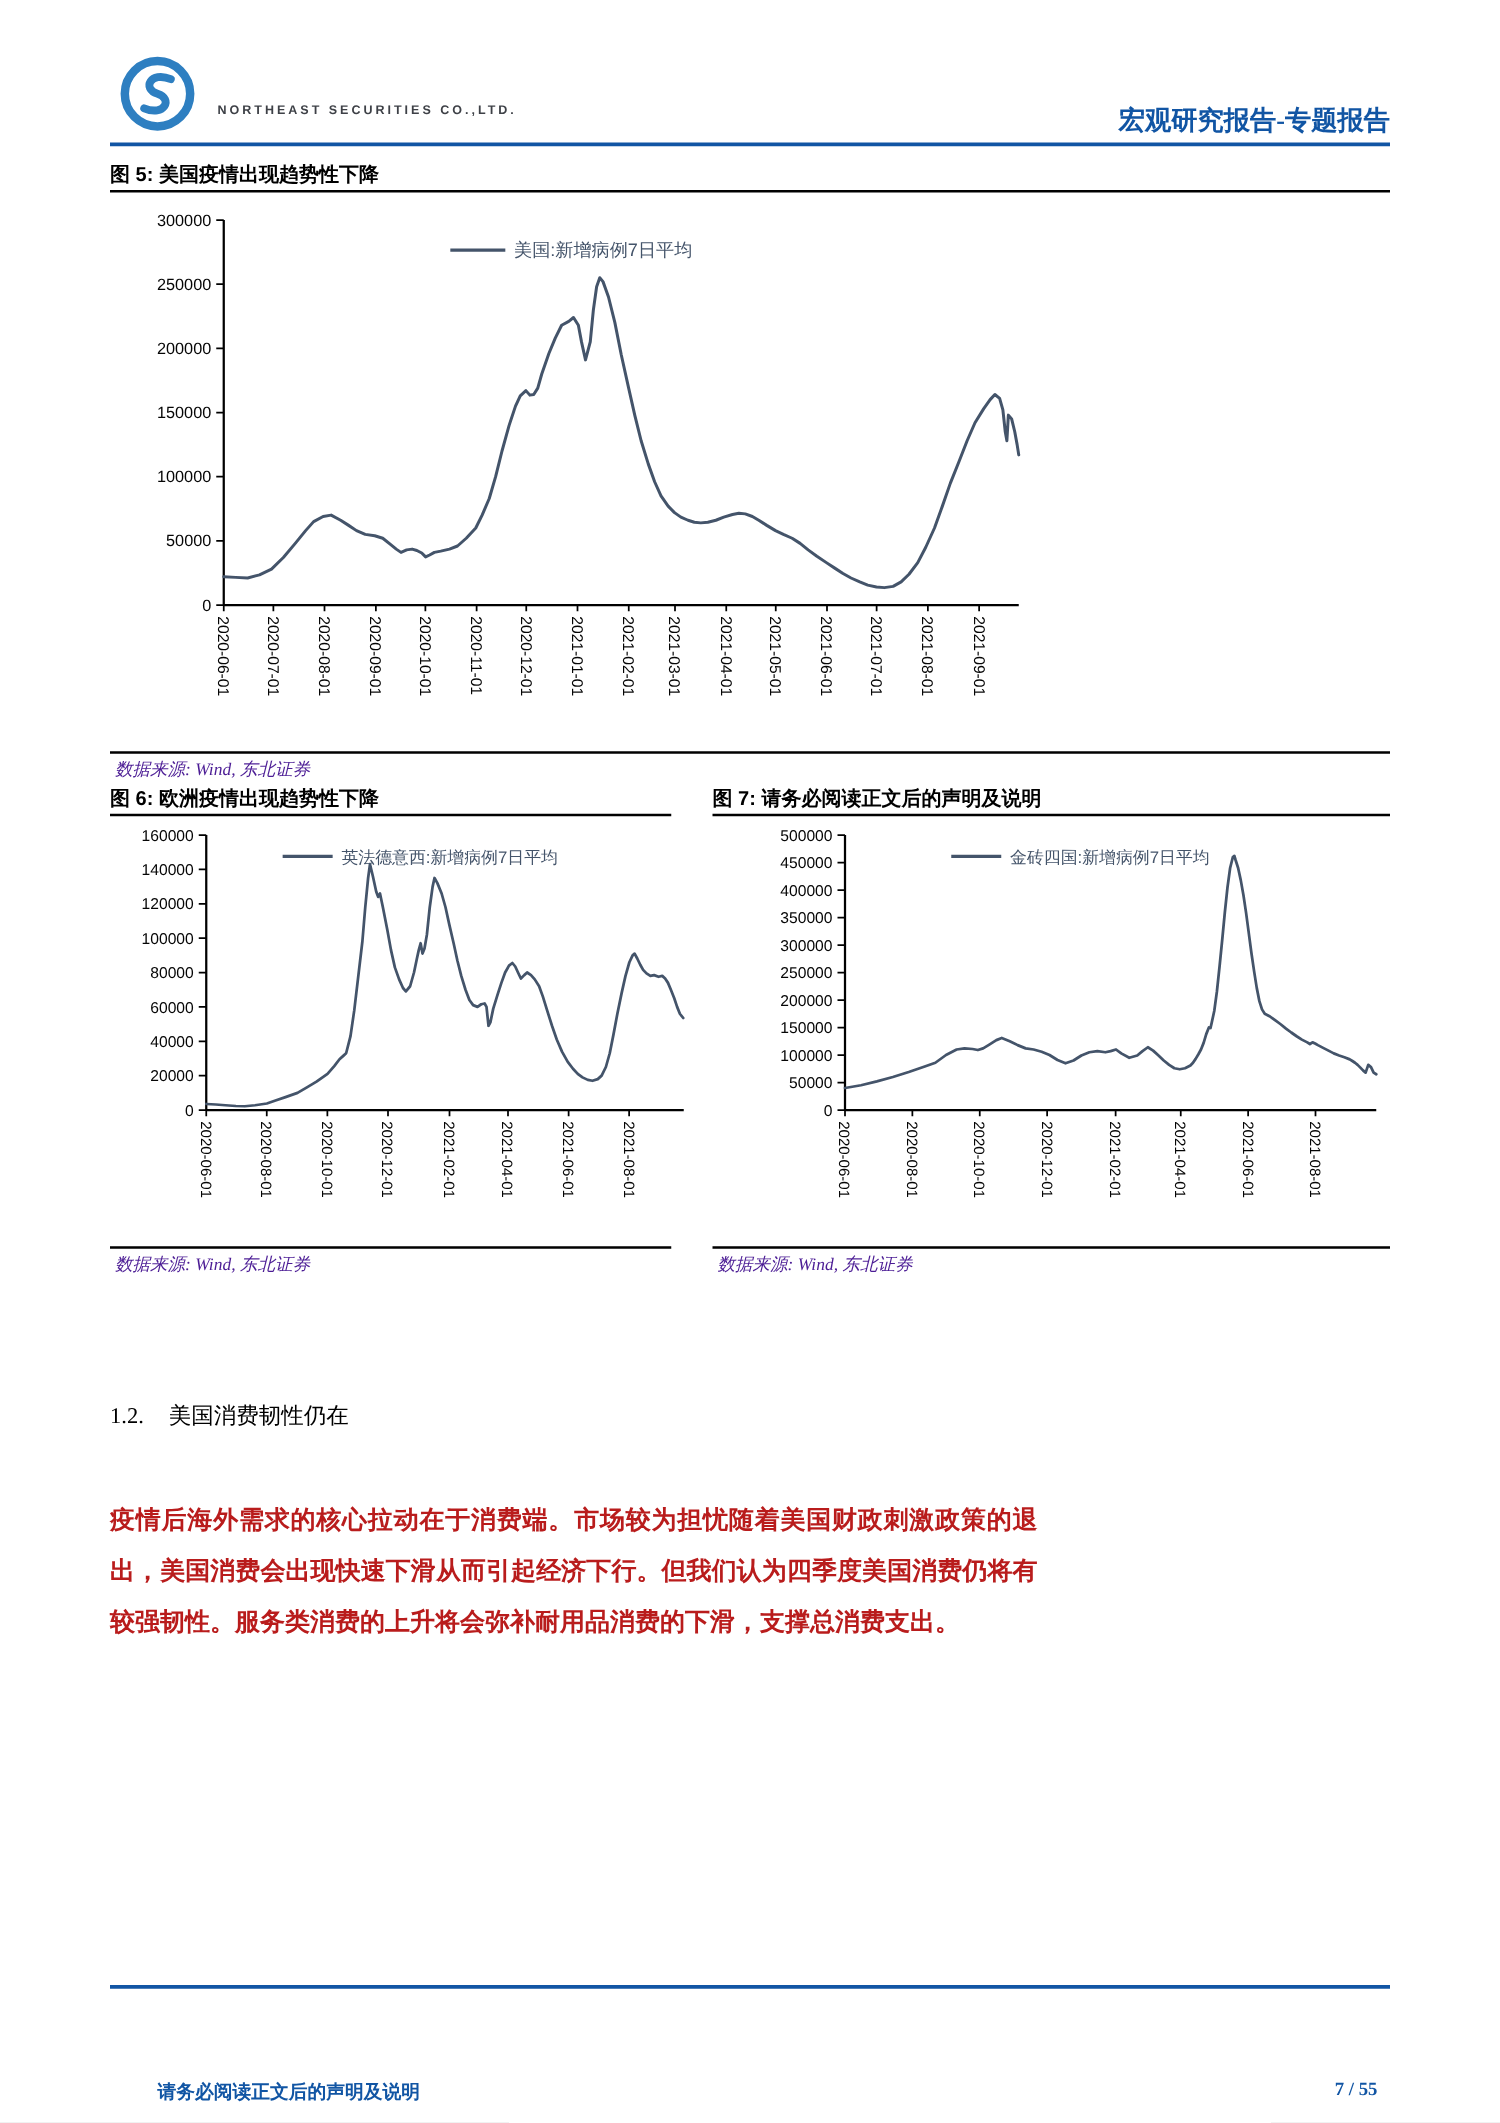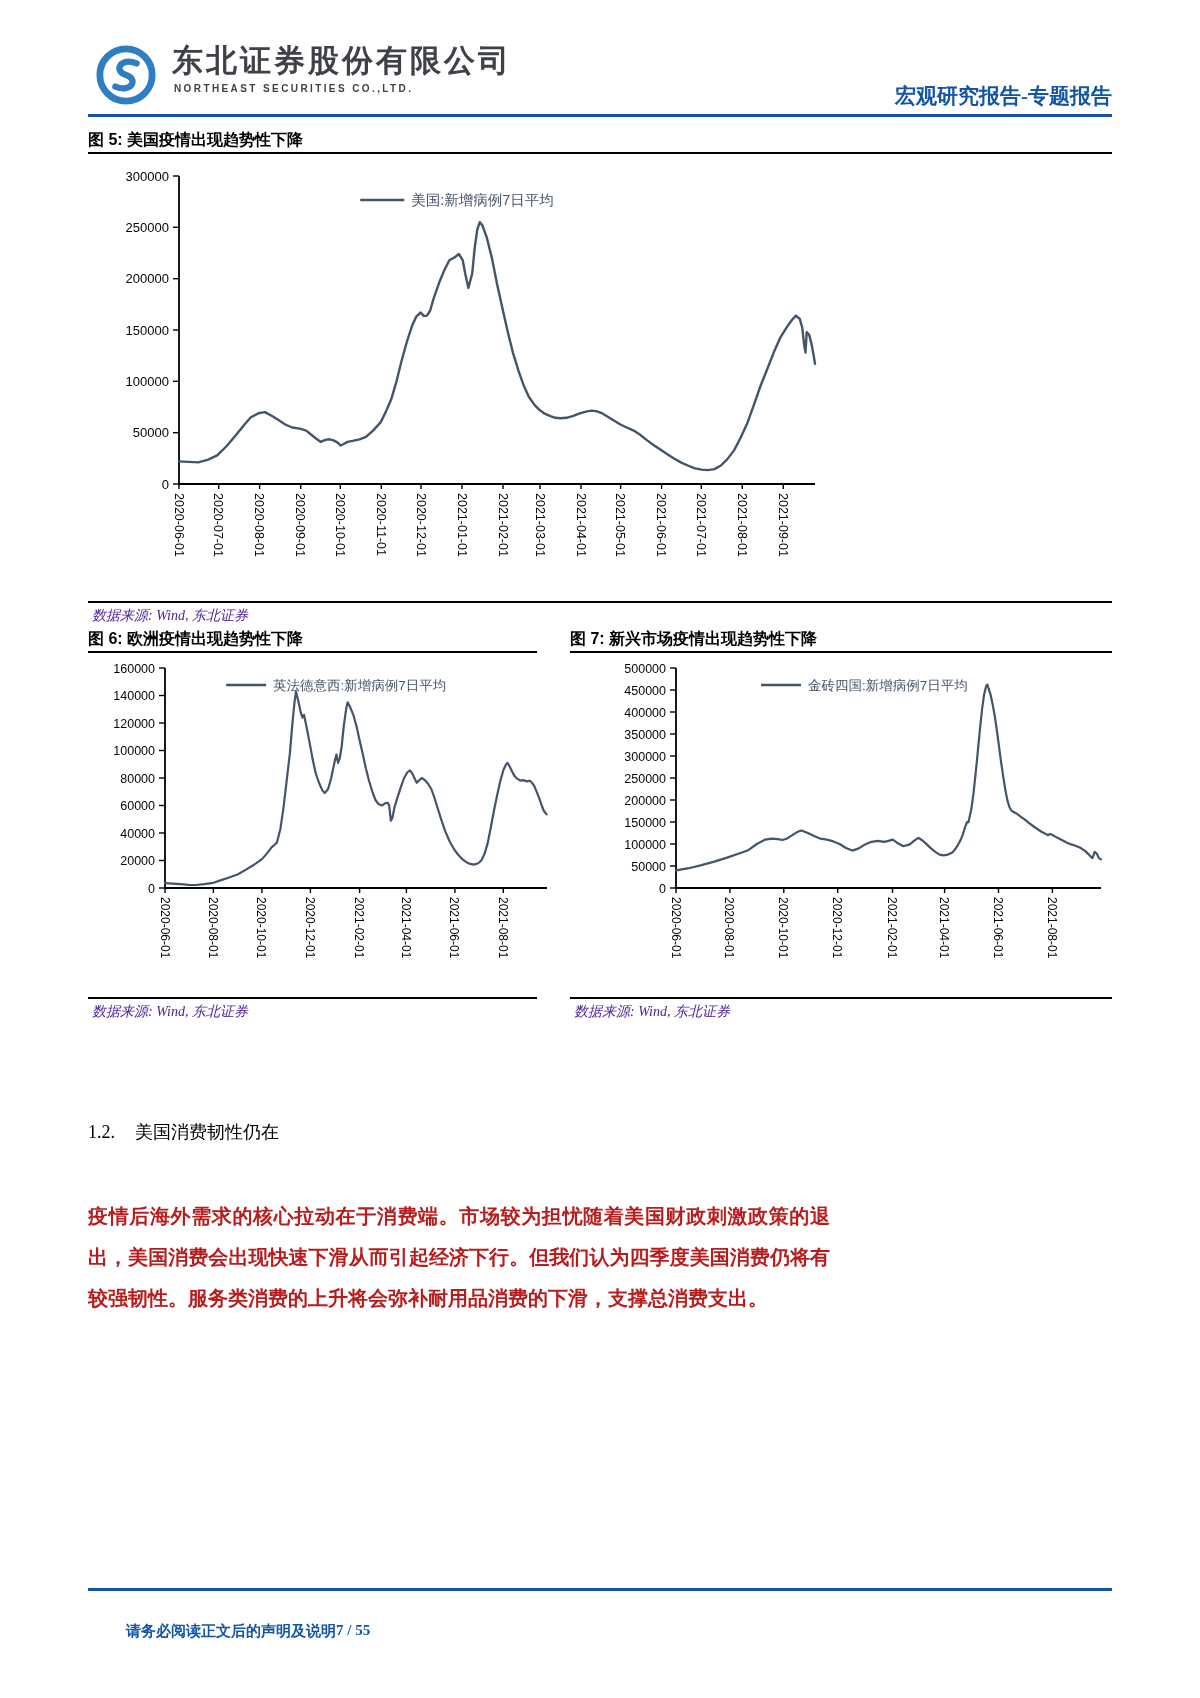--- a/index.html
+++ b/index.html
@@ -21,38 +21,37 @@
   .source{font-style:italic;font-size:14px;color:#4c1d95;white-space:nowrap;}
   .chart-box{background:#fff;}
   
   .section-heading{left:88px;top:1120px;font-size:18px;color:#000;white-space:nowrap;}
   .section-heading .lbl{display:inline-block;margin-right:20px;}
   .para{left:88px;width:742px;text-align:justify;color:#b91c1c;}
   .para-bold{top:1176px;font-size:20px;font-weight:700;line-height:41px;}
   .para-body{top:1298px;font-size:19.5px;line-height:40px;}
   
   .footer-rule{left:88px;top:1588px;width:1024px;height:3px;background:var(--accent);}
-  .footer-row{left:88px;top:1622px;width:1024px;display:flex;
+  .footer-row{left:88px;top:1664px;width:1024px;display:flex;justify-content:space-between;
               font-weight:700;font-size:15px;color:var(--accent);}
   .footer-row .disclaimer{padding-left:38px;}
   .footer-row .page-num{padding-right:10px;font-family:"Liberation Serif",serif;}
   svg text{font-family:"Liberation Sans",sans-serif;}
 </style>
 </head>
 <body>
 
 <div class="page">
 
   <div class="abs logo-icon">
     <svg width="62" height="62" viewBox="0 0 64 64">
       <circle cx="32" cy="32" r="27" fill="none" stroke="#2e7fc1" stroke-width="7"></circle>
       <path d="M 43 20 C 26 13 19 28 32 32 C 45 36 38 51 21 44" fill="none" stroke="#2e7fc1" stroke-width="6.5" stroke-linecap="round"></path>
     </svg>
   </div>
-  <div class="abs company-cn">东北证券股份有限公司</div>
   <div class="abs company-en">NORTHEAST SECURITIES CO.,LTD.</div>
   <div class="abs report-type">宏观研究报告-专题报告</div>
   <div class="abs header-rule"></div>
 
   <div class="abs fig-title" style="left:88px;top:130px;">图 5: 美国疫情出现趋势性下降</div>
   <div class="abs rule-black" style="left:88px;top:152px;width:1024px;"></div>
   <div class="abs chart-box" style="left:95px;top:162px;width:730px;height:440px;"><svg width="730" height="440" viewBox="0 0 730 440">
         <line x1="78" y1="322.0" x2="84" y2="322.0" stroke="#000" stroke-width="1.4"></line>
         <text x="74" y="326.5" text-anchor="end" font-size="13" fill="#050505">0</text>
         <line x1="78" y1="270.7" x2="84" y2="270.7" stroke="#000" stroke-width="1.4"></line>
@@ -147,21 +146,21 @@
         <text transform="rotate(90 403.8 237)" x="403.8" y="237" text-anchor="start" font-size="12" fill="#050505">2021-08-01</text>
         <line x1="70" y1="8" x2="70" y2="228" stroke="#000" stroke-width="1.8"></line>
         <line x1="70" y1="228" x2="452" y2="228" stroke="#000" stroke-width="1.8"></line>
         <line x1="131.12" y1="25" x2="171.12" y2="25" stroke="#44546a" stroke-width="2.6"></line>
         <text x="178.12" y="30" font-size="13.5" fill="#44546a">英法德意西:新增病例7日平均</text>
         <polyline points="70.0,223.2 77.6,223.6 85.3,224.2 93.7,224.8 100.9,225.0 109.0,224.2 118.5,222.8 125.4,220.4 133.4,217.7 143.0,214.3 150.2,210.1 158.2,205.3 167.0,199.1 172.4,192.9 176.6,187.4 179.6,184.7 181.9,182.6 185.4,168.9 188.4,148.3 191.5,122.1 194.9,93.2 197.2,65.8 199.5,42.4 201.0,31.4 203.3,41.0 206.0,53.4 207.5,57.5 209.0,54.8 211.3,65.8 214.8,83.6 217.8,100.1 220.9,113.9 224.3,123.5 227.4,130.4 229.7,133.1 233.1,129.0 236.2,118.0 238.5,107.0 240.0,100.1 241.5,94.6 243.0,102.9 244.6,98.8 246.5,87.8 248.8,65.8 251.1,49.3 252.6,42.4 254.9,46.5 258.3,54.8 261.4,65.8 264.4,79.5 267.9,94.6 270.9,108.4 274.0,120.7 277.4,131.8 280.5,140.0 283.5,144.1 287.0,145.5 290.0,143.4 292.7,142.8 294.2,145.5 295.8,160.6 297.3,157.9 299.6,146.9 303.0,135.9 306.1,126.3 309.1,118.0 312.2,112.5 314.9,110.4 317.2,113.2 319.4,118.0 321.7,122.8 324.4,120.1 326.7,118.0 329.8,120.1 332.8,123.5 336.3,129.0 339.3,137.3 342.7,148.3 346.6,160.6 350.4,171.6 354.6,181.3 359.2,189.5 363.4,195.0 367.2,199.1 371.0,201.9 375.2,203.9 379.0,204.6 383.2,203.3 386.3,200.5 389.7,193.6 392.8,182.6 395.8,167.5 398.9,151.0 402.3,134.5 405.4,120.7 408.5,109.8 411.1,104.3 412.7,102.9 414.9,107.0 417.2,111.8 419.5,115.9 422.2,118.7 425.3,120.7 428.3,120.1 431.8,121.4 434.8,120.7 437.1,122.8 439.4,126.3 441.7,131.8 444.4,138.6 446.7,145.5 448.9,151.0 451.6,154.4" fill="none" stroke="#44546a" stroke-width="2.2" stroke-linejoin="round" stroke-linecap="round"></polyline>
       </svg></div>
   <div class="abs rule-black" style="left:88px;top:997px;width:449px;"></div>
   <div class="abs source" style="left:92px;top:1003px;">数据来源: Wind, 东北证券</div>
 
-  <div class="abs fig-title" style="left:570px;top:629px;">图 7: 新兴市场疫情出现趋势性下降</div>
+  <div class="abs fig-title" style="left:570px;top:629px;">图 7: 请务必阅读正文后的声明及说明</div>
   <div class="abs rule-black" style="left:570px;top:651px;width:542px;"></div>
   <div class="abs chart-box" style="left:596px;top:660px;width:515px;height:330px;"><svg width="515" height="330" viewBox="0 0 515 330">
         <line x1="74" y1="228.0" x2="80" y2="228.0" stroke="#000" stroke-width="1.4"></line>
         <text x="70" y="232.5" text-anchor="end" font-size="12.5" fill="#050505">0</text>
         <line x1="74" y1="206.0" x2="80" y2="206.0" stroke="#000" stroke-width="1.4"></line>
         <text x="70" y="210.5" text-anchor="end" font-size="12.5" fill="#050505">50000</text>
         <line x1="74" y1="184.0" x2="80" y2="184.0" stroke="#000" stroke-width="1.4"></line>
         <text x="70" y="188.5" text-anchor="end" font-size="12.5" fill="#050505">100000</text>
         <line x1="74" y1="162.0" x2="80" y2="162.0" stroke="#000" stroke-width="1.4"></line>
         <text x="70" y="166.5" text-anchor="end" font-size="12.5" fill="#050505">150000</text>

